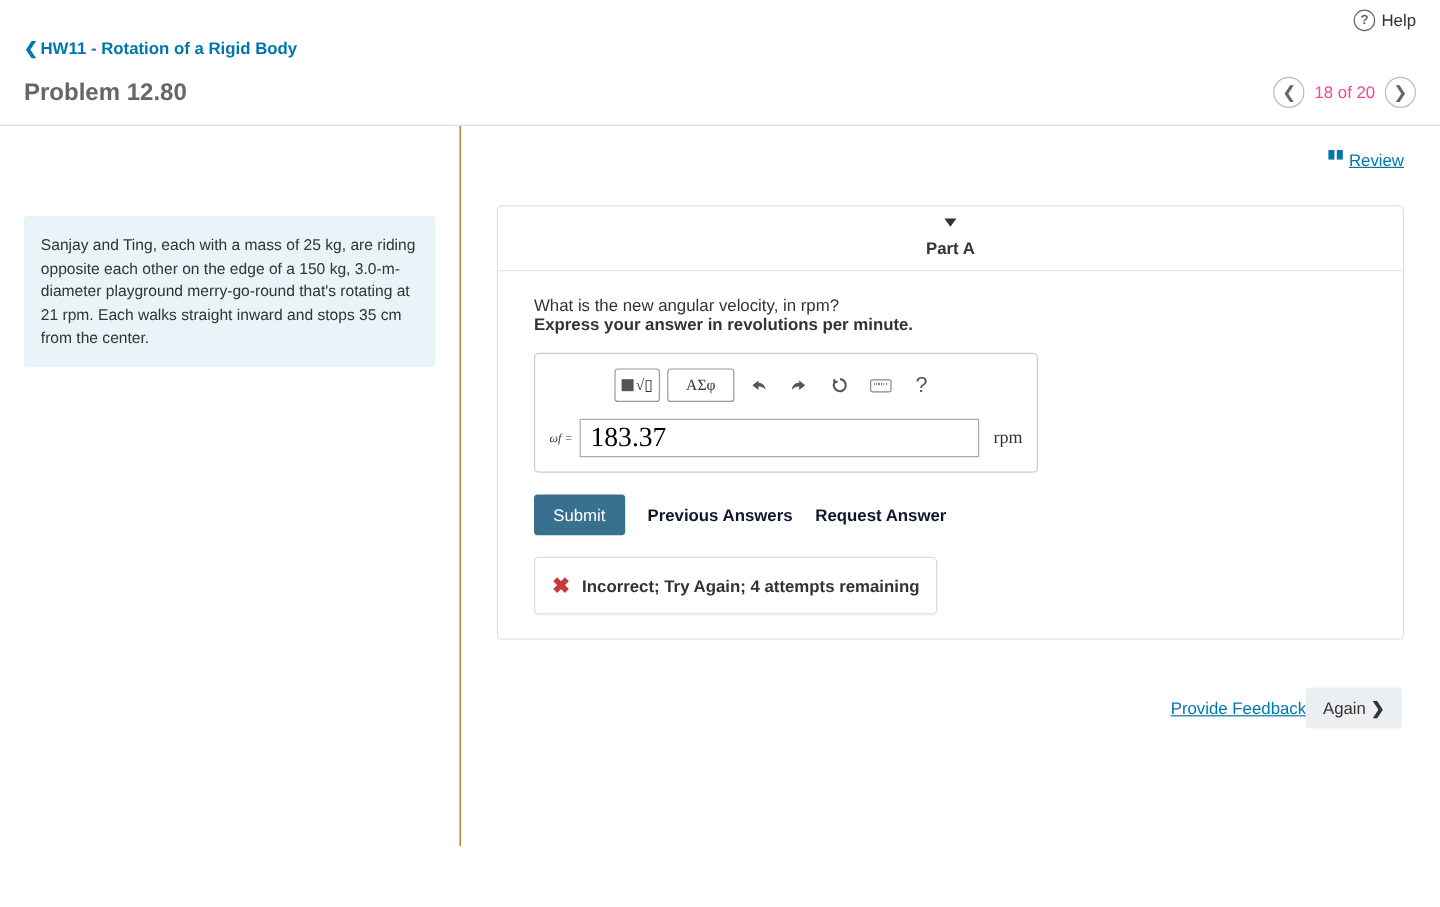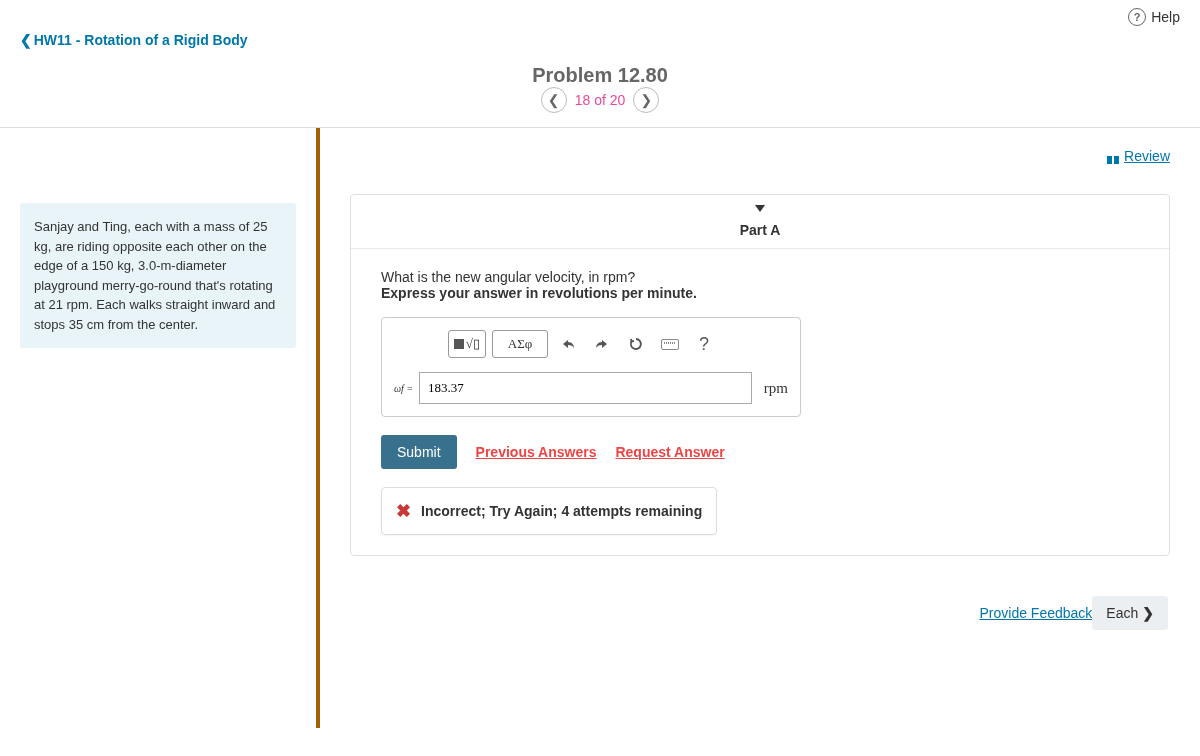--- a/index.html
+++ b/index.html
@@ -6,33 +6,33 @@
     body { font-family: Arial, Helvetica, sans-serif; font-size: 14px; color: #333; background: #fff; }
     
     .top-bar { display: flex; justify-content: flex-end; align-items: center; padding: 8px 20px 0; }
     .help-link { display: flex; align-items: center; gap: 5px; color: #333; text-decoration: none; cursor: pointer; }
     .help-icon-circle { width: 18px; height: 18px; border: 1.5px solid #666; border-radius: 50%; display: flex; align-items: center; justify-content: center; font-size: 11px; font-weight: bold; color: #666; }
     
     .breadcrumb-row { padding: 6px 20px; }
     .breadcrumb { color: #0077aa; font-weight: bold; text-decoration: none; display: flex; align-items: center; gap: 2px; cursor: pointer; }
     .chevron-left { font-size: 14px; font-weight: bold; }
     
-    .title-row { display: flex; justify-content: space-between; align-items: center; padding: 10px 20px 14px; border-bottom: 1px solid #ddd; flex-direction: column; }
+    .title-row { display: flex; justify-content: space-between; align-items: center; padding: 10px 20px 14px; border-bottom: 1px solid #ddd; }
     .problem-title { font-size: 20px; font-weight: bold; color: #666; }
     .nav-controls { display: flex; align-items: center; gap: 8px; }
     .nav-btn { width: 26px; height: 26px; border: 1px solid #bbb; border-radius: 50%; background: #fff; display: flex; align-items: center; justify-content: center; cursor: pointer; color: #666; font-size: 14px; }
     .page-indicator { font-size: 14px; color: #ec4899; }
     
     .main-layout { display: flex; }
-    .left-col { width: 320px; border-right: 4px solid #a16207; padding: 75px 20px 20px 20px; min-height: 600px; }
+    .left-col { width: 384px; border-right: 1px solid #a16207; padding: 75px 20px 20px 20px; min-height: 600px; }
     .problem-box { background: #e8f4f8; padding: 14px; border-radius: 3px; font-size: 13px; line-height: 1.5; color: #333; }
     
     .right-col { flex: 1; padding: 20px 30px; }
     .review-row { display: flex; justify-content: flex-end; margin-bottom: 30px; }
-    .review-link { display: flex; align-items: flex-end; gap: 5px; color: #0077aa; text-decoration: underline; cursor: pointer; font-size: 14px; }
+    .review-link { display: flex; align-items: flex-start; gap: 5px; color: #0077aa; text-decoration: underline; cursor: pointer; font-size: 14px; }
     .review-icon { display: flex; gap: 2px; }
     .review-icon span { width: 5px; height: 8px; background: #0077aa; display: inline-block; }
     
     .part-container { border: 1px solid #e0e0e0; border-radius: 4px; }
     .part-header { padding: 10px 14px; display: flex; align-items: center; gap: 10px; border-bottom: 1px solid #e8e8e8; flex-direction: column; }
     .triangle-down { width: 0; height: 0; border-left: 5px solid transparent; border-right: 5px solid transparent; border-top: 7px solid #333; }
     .part-title { font-weight: bold; font-size: 14px; }
     
     .part-body { padding: 20px 30px; }
     .question-text { font-size: 14px; margin-bottom: 0; }
@@ -42,26 +42,26 @@
     .toolbar { display: flex; align-items: center; gap: 6px; margin-bottom: 14px; padding-left: 54px; }
     .tool-btn { border: 1px solid #999; background: #fff; border-radius: 3px; height: 28px; min-width: 32px; display: flex; align-items: center; justify-content: center; cursor: pointer; font-size: 13px; color: #333; }
     .tool-btn.sqrt { width: 38px; }
     .tool-btn.greek { width: 56px; font-family: 'Times New Roman', serif; }
     .tool-icon-btn { width: 28px; height: 28px; display: flex; align-items: center; justify-content: center; cursor: pointer; color: #555; font-size: 16px; background: none; border: none; }
     .keyboard-icon { border: 1px solid #888; width: 18px; height: 11px; position: relative; border-radius: 2px; }
     .keyboard-icon::before { content: ''; position: absolute; top: 2px; left: 2px; right: 2px; height: 2px; background: repeating-linear-gradient(90deg, #888 0 1px, transparent 1px 2px); }
     
     .input-row { display: flex; align-items: center; gap: 6px; }
     .omega-label { font-style: italic; font-family: 'Times New Roman', serif; font-size: 10px; }
-    .answer-input { flex: 1; border: 1px solid #aaa; height: 32px; padding: 0 8px; font-size: 13px; font-family: 'Times New Roman', serif; outline: none; }
+    .answer-input { flex: 1; border: 1px solid #aaa; height: 32px; padding: 0 8px; font-size: 23px; font-family: 'Times New Roman', serif; outline: none; }
     .unit-label { font-family: 'Times New Roman', serif; font-size: 15px; padding-left: 6px; }
     
     .action-row { display: flex; align-items: center; gap: 19px; margin-bottom: 18px; }
     .submit-btn { background: #37718e; color: #fff; border: none; padding: 9px 16px; border-radius: 3px; font-size: 14px; cursor: pointer; }
-    .action-link { color: #ef4444; text-decoration: underline; cursor: pointer; font-size: 14px; font-weight: bold; }
+    .action-link { color: #0f172a; cursor: pointer; font-size: 14px; font-weight: bold; }
     
     .feedback-box { border: 1px solid #ddd; border-radius: 4px; padding: 12px 14px; display: flex; align-items: center; gap: 10px; width: fit-content; box-shadow: 0 1px 2px rgba(0,0,0,0.05); }
     .x-icon { color: #c93838; font-size: 18px; font-weight: bold; }
     .feedback-text { font-weight: bold; font-size: 14px; }
     
     .bottom-row { display: flex; justify-content: flex-end; align-items: center; margin-top: 40px; padding: 0 2px; }
     .provide-feedback { color: #0077aa; text-decoration: underline; cursor: pointer; font-size: 14px; }
     .next-btn { background: #eceff1; border: none; padding: 9px 14px; border-radius: 3px; font-size: 14px; cursor: pointer; display: flex; align-items: center; gap: 4px; color: #333; }
     .chevron-right-sm { font-weight: bold; color: #333; }
 
@@ -163,18 +163,18 @@
         <div class="feedback-box">
           <span class="x-icon">✖</span>
           <span class="feedback-text">Incorrect; Try Again; 4 attempts remaining</span>
         </div>
       </div>
     </div>
 
     <div class="bottom-row">
       <a class="provide-feedback">Provide Feedback</a>
       <button class="next-btn">
-        <span>Each</span>
+        <span>Again</span>
         <span class="chevron-right-sm">❯</span>
       </button>
     </div>
   </div>
 </div>
 
 </body></html>

